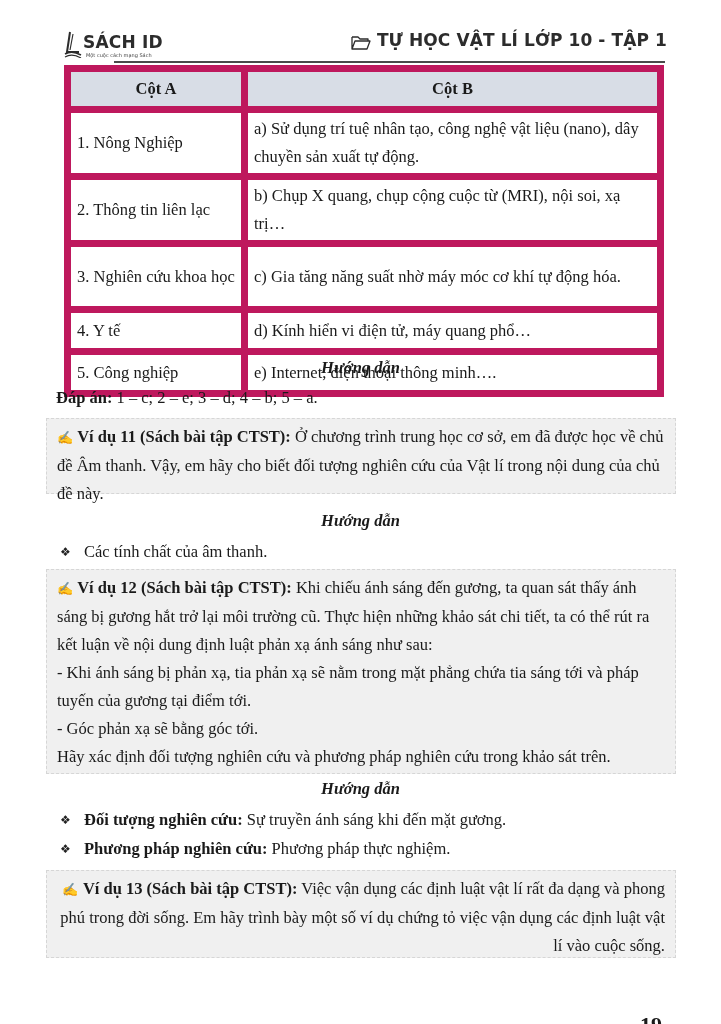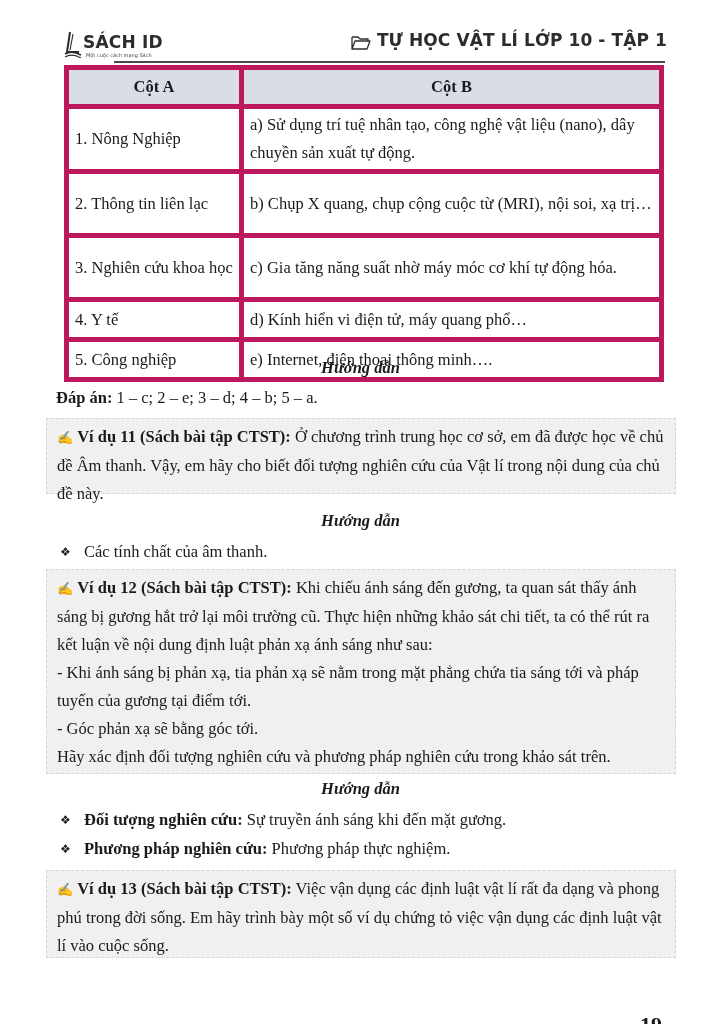--- a/index.html
+++ b/index.html
@@ -16,21 +16,21 @@
               font-size:5px; color:#444; white-space:nowrap; }
   .header-title { position:absolute; right:54px; top:30px; font-family:"DejaVu Sans", sans-serif;
                   font-size:17px; font-weight:bold; color:#2c2c2c; display:flex; align-items:flex-end;
                   gap:6px; letter-spacing:0.1px; }
   .header-title svg { display:block; }
   .header-rule { position:absolute; left:114px; top:61px; width:551px; height:2px; background:#4a4a4a; }
 
   
   .tbl { position:absolute; left:64px; top:65px; width:600px; border-collapse:collapse;
          font-family:"Liberation Serif", "DejaVu Serif", serif; font-size:16.5px; }
-  .tbl th, .tbl td { border:5px solid #be185d; text-align:left; vertical-align:middle; line-height:28px; }
+  .tbl th, .tbl td { border:7px solid #be185d; text-align:left; vertical-align:middle; line-height:28px; }
   .tbl th { background:#d8dde6; font-weight:bold; text-align:center; height:34px; padding:0; }
   .tbl td { padding:2px 6px; }
   .tbl td.a { width:158px; }
   .tbl tr.r1 td { height:53px; }
   .tbl tr.r2 td { height:55px; }
   .tbl tr.r3 td { height:55px; }
   .tbl tr.r4 td { height:31px; }
   .tbl tr.r5 td { height:31px; }
 
   .guide { position:absolute; left:0; width:721px; text-align:center; font-style:italic; font-weight:bold;
@@ -129,17 +129,17 @@
 <div class="guide" style="top:779px;">Hướng dẫn</div>
 <div class="bullet" style="top:807px;">
   <span class="diamond">❖</span>
   <span><b>Đối tượng nghiên cứu:</b><span> Sự truyền ánh sáng khi đến mặt gương.</span></span>
 </div>
 <div class="bullet" style="top:836px;">
   <span class="diamond">❖</span>
   <span><b>Phương pháp nghiên cứu:</b><span> Phương pháp thực nghiệm.</span></span>
 </div>
 
-<div class="box" style="top:870px; height:88px;">
+<div class="box" style="top:870px; height:88px;text-align:right;">
   <span class="pencil">✍</span><b>Ví dụ 13 (Sách bài tập CTST):</b><span> Việc vận dụng các định luật vật lí rất đa dạng và phong phú trong đời sống. Em hãy trình bày một số ví dụ chứng tỏ việc vận dụng các định luật vật lí vào cuộc sống.</span>
 </div>
 
 <div class="page-num">19</div>
 
 </body></html>

